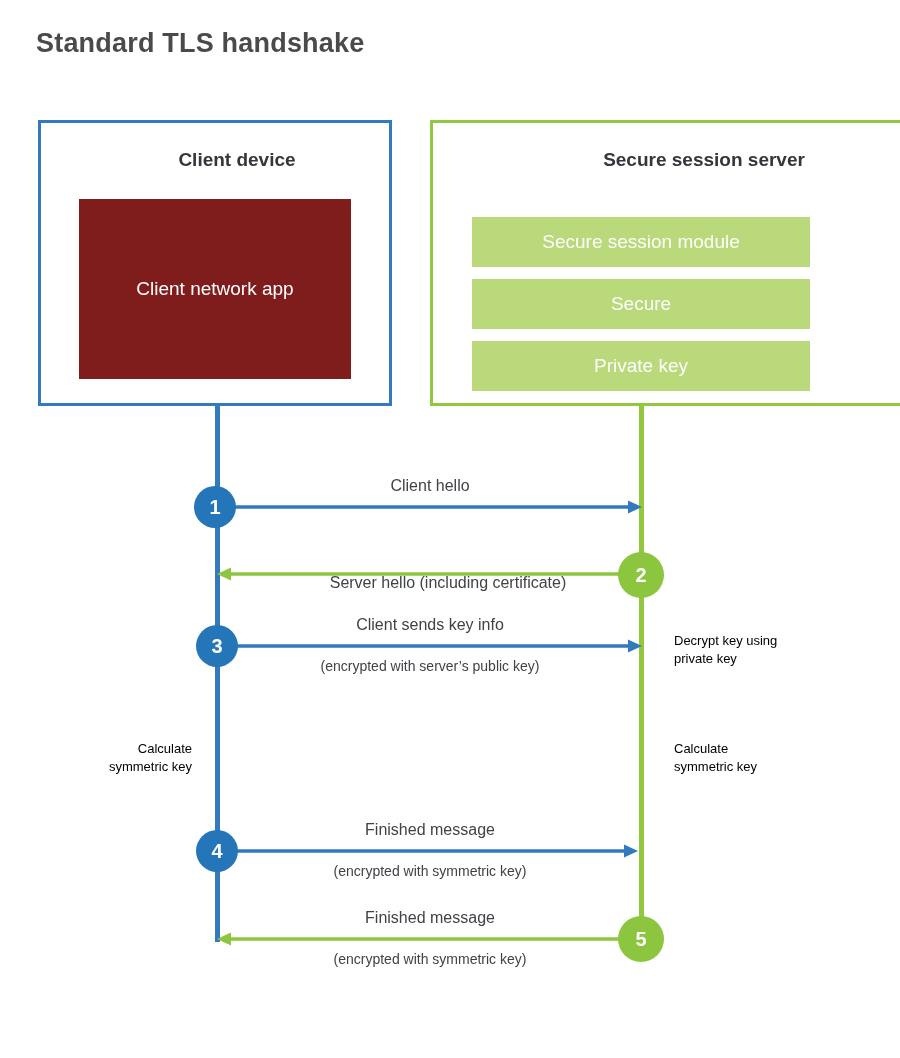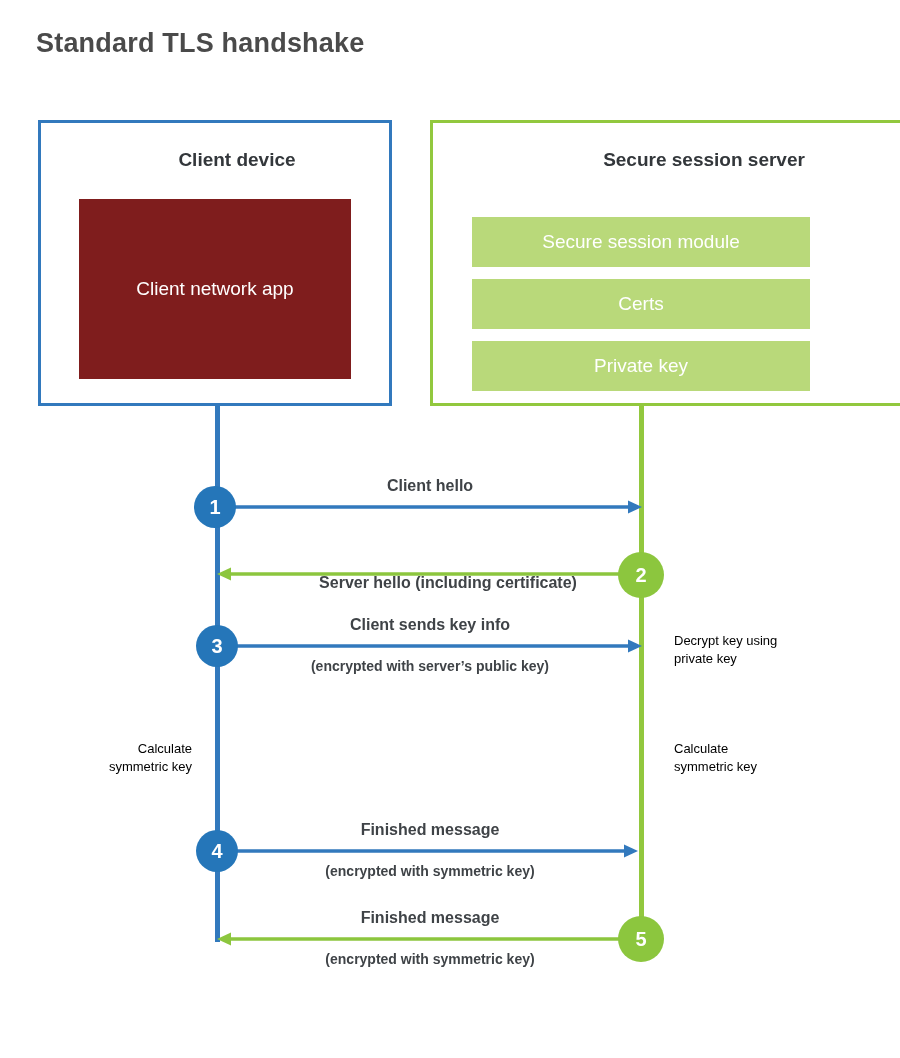--- a/index.html
+++ b/index.html
@@ -128,21 +128,21 @@
     left: 0;
     top: -8px;
     overflow: visible;
   }
   .msg-label {
     position: absolute;
     left: 0;
     width: 440px;
     text-align: center;
     font-size: 16px;
-    font-weight: 700;
+    font-weight: 400;
     color: #3f4347;
     white-space: nowrap;
   }
   .msg-label.above { top: -30px; }
   .msg-label.below { top: 12px; font-size: 14px; }
 
   
   .step-circle {
     position: absolute;
     border-radius: 50%;
@@ -178,21 +178,21 @@
 
 <div class="entity-box client">
   <div class="entity-title">Client device</div>
   <div class="app-block">Client network app</div>
 </div>
 
 <div class="entity-box server">
   <div class="entity-title">Secure session server</div>
   <div class="server-modules">
     <div class="module-bar">Secure session module</div>
-    <div class="module-bar">Certs</div>
+    <div class="module-bar">Secure</div>
     <div class="module-bar">Private key</div>
   </div>
 </div>
 
 <div class="lifeline client-line"></div>
 <div class="lifeline server-line"></div>
 
 <div class="msg" style="top:507px;">
   <div class="msg-label above" style="left:10px; width:440px;">Client hello</div>
   <svg class="arrow-svg" width="500" height="16" viewBox="0 0 500 16">

